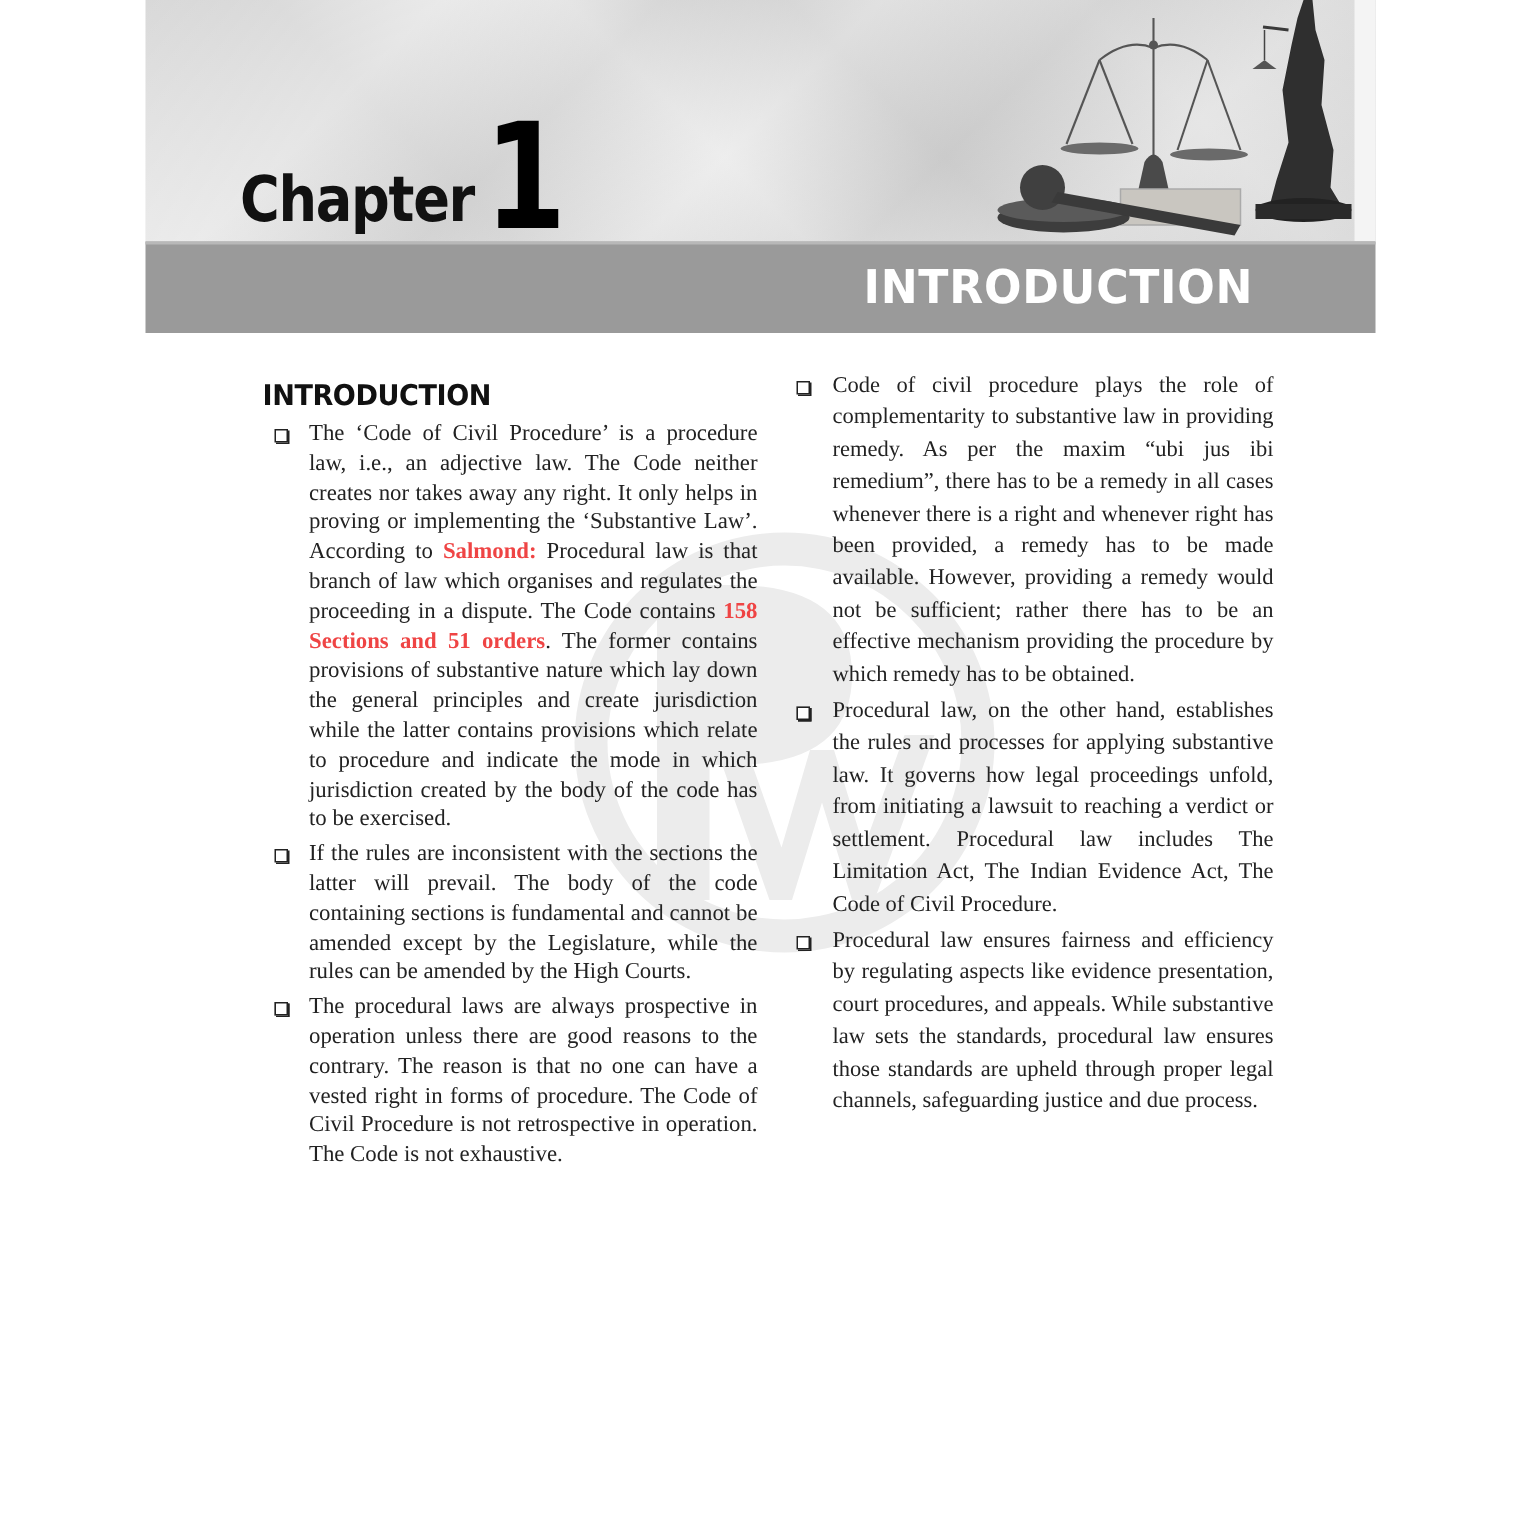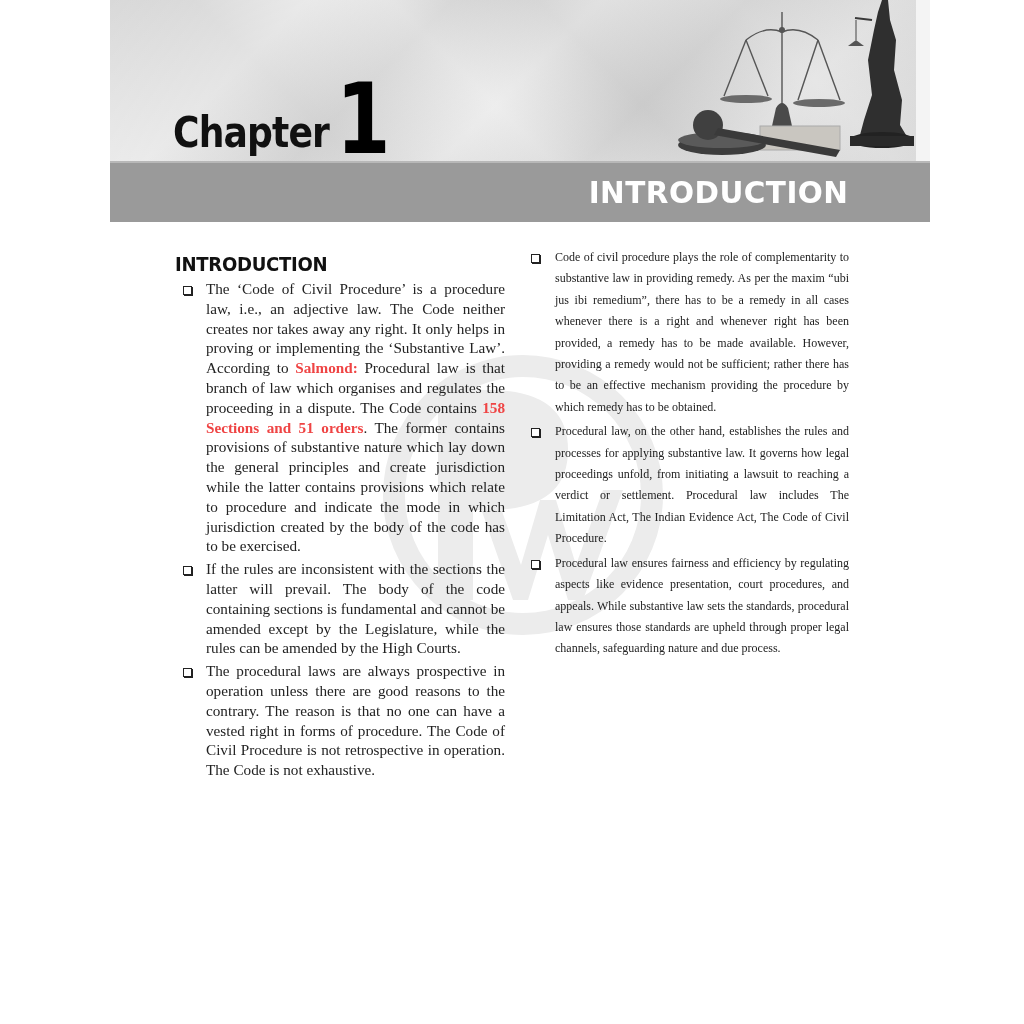--- a/index.html
+++ b/index.html
@@ -1,18 +1,18 @@
 <!DOCTYPE html>
 <html><head>
   <meta charset="utf-8">
   <style>
     html, body { margin: 0; padding: 0; background: #ffffff; }
     body { width: 1024px; height: 1024px; position: relative; overflow: hidden; font-family: "DejaVu Serif", serif; }
 
-    .banner { position: absolute; left: 110px; top: 0; width: 820px; height: 222px; }
+    .banner { position: absolute; left: 97px; top: 0; width: 820px; height: 222px; }
     .banner-top {
       position: absolute; left: 0; top: 0; width: 820px; height: 161px;
       background:
         linear-gradient(135deg, rgba(255,255,255,0) 0%, rgba(255,255,255,0.35) 20%, rgba(200,200,200,0.25) 35%, rgba(255,255,255,0.3) 50%, rgba(190,190,190,0.25) 65%, rgba(255,255,255,0.25) 80%, rgba(210,210,210,0.2) 100%),
         linear-gradient(45deg, #e2e2e2 0%, #d4d4d4 25%, #e6e6e6 45%, #cfcfcf 60%, #dedede 80%, #d2d2d2 100%);
       overflow: hidden;
     }
     .banner-edge { position: absolute; right: 0; top: 0; width: 14px; height: 161px; background: #f4f4f4; }
     .banner-bar {
       position: absolute; left: 0; top: 161px; width: 820px; height: 61px;
@@ -51,21 +51,21 @@
       font-size: 19px; color: #111; margin: 8px 0 4px 0; letter-spacing: -0.3px;
       transform: scaleX(0.95); transform-origin: left top;
     }
     ul.bullets { list-style: none; margin: 0; padding: 0; }
     ul.bullets li {
       position: relative; padding-left: 31px; margin-bottom: 3px;
       font-family: "Liberation Serif", serif; font-size: 15.2px;
       line-height: 19.8px; color: #222; text-align: justify;
     }
     .col-left ul.bullets li { padding-left: 31px; }
-    .col-right ul.bullets li { padding-left: 28px; font-size: 12px; line-height: 21.4px; margin-bottom: 3px; }
+    .col-right ul.bullets li { padding-left: 28px; font-size: 15px; line-height: 21.4px; margin-bottom: 3px; }
     .bullet-box {
       position: absolute; left: 8px; top: 7px; width: 7px; height: 7px;
       border: 1.3px solid #222; background: #fff; box-shadow: 1px 1px 0 #222;
     }
     .col-right .bullet-box { left: 4px; top: 7px; }
     b { font-weight: bold; color: #ef4444; }
   </style>
 </head>
 <body>
 
@@ -143,16 +143,16 @@
     </li>
     <li>
       <span class="bullet-box"></span>
     </li>
     <li>
       <span class="bullet-box"></span>
       <span>Procedural law, on the other hand, establishes the rules and processes for applying substantive law. It governs how legal proceedings unfold, from initiating a lawsuit to reaching a verdict or settlement. Procedural law includes The Limitation Act, The Indian Evidence Act, The Code of Civil Procedure.</span>
     </li>
     <li>
       <span class="bullet-box"></span>
-      <span>Procedural law ensures fairness and efficiency by regulating aspects like evidence presentation, court procedures, and appeals. While substantive law sets the standards, procedural law ensures those standards are upheld through proper legal channels, safeguarding nature and due process.</span>
+      <span>Procedural law ensures fairness and efficiency by regulating aspects like evidence presentation, court procedures, and appeals. While substantive law sets the standards, procedural law ensures those standards are upheld through proper legal channels, safeguarding justice and due process.</span>
     </li>
   </ul>
 </div>
 
 </body></html>

